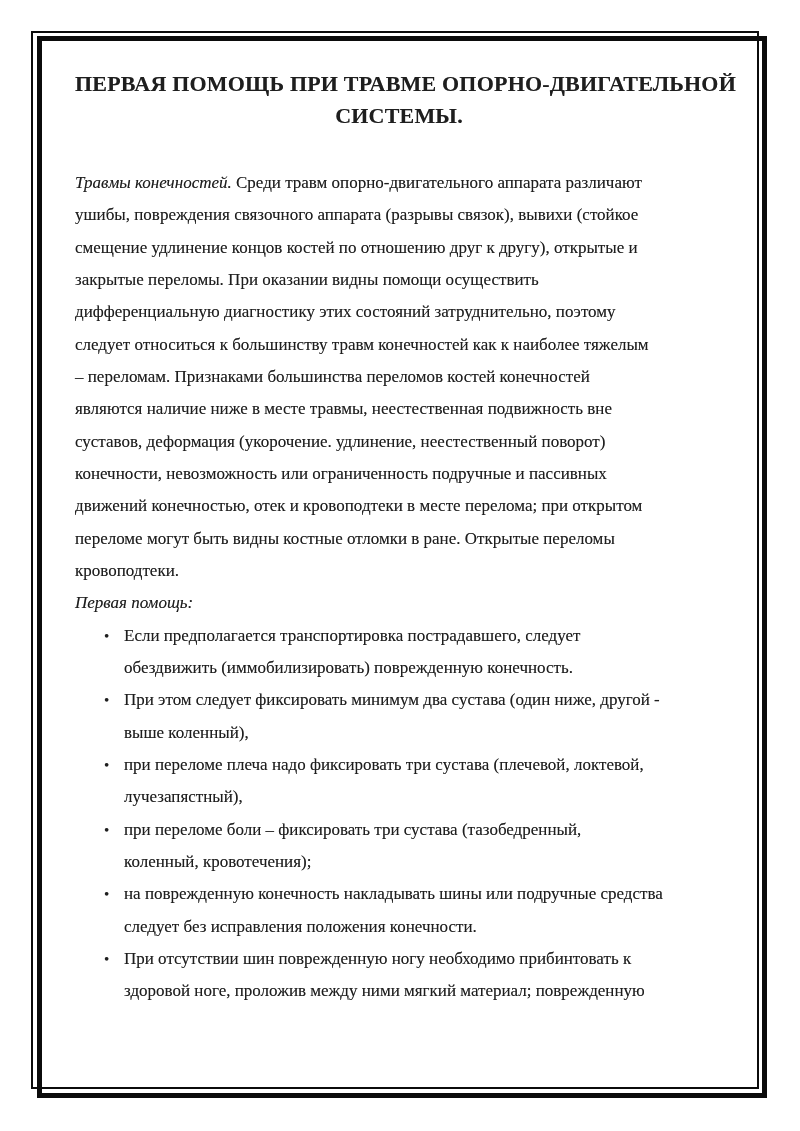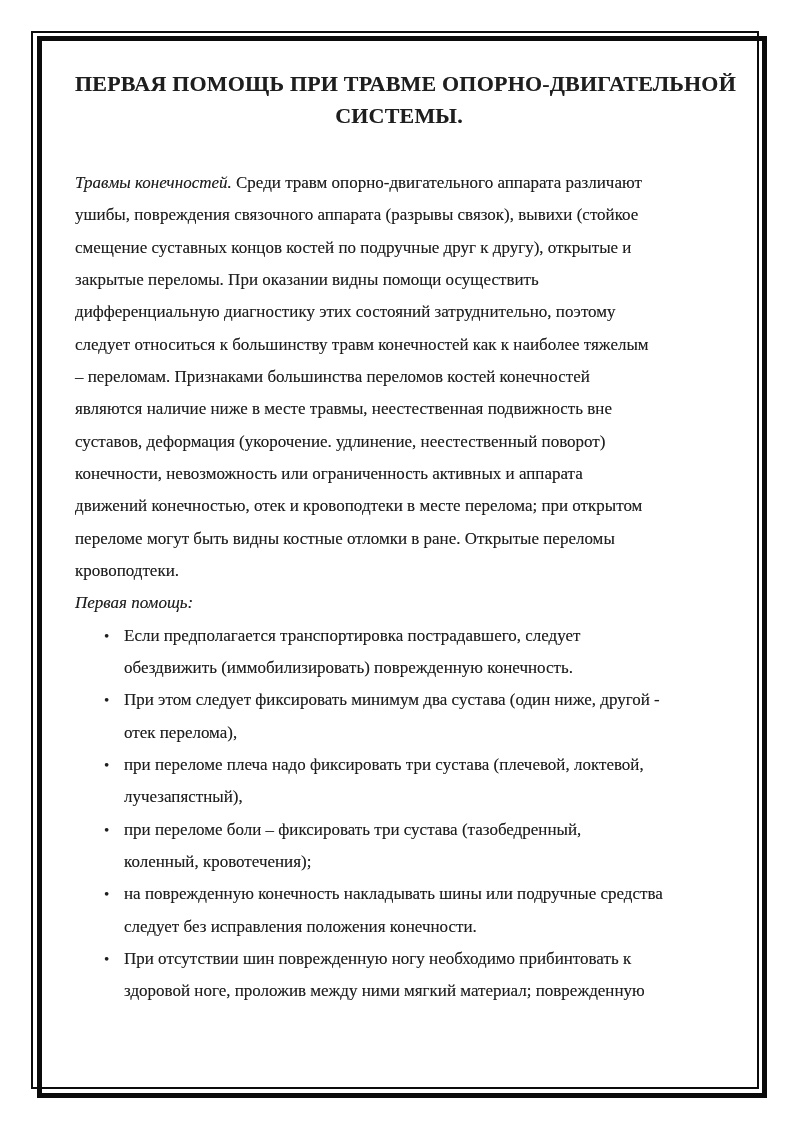--- a/index.html
+++ b/index.html
@@ -67,36 +67,36 @@
   <div class="frame-thick"></div>
 
   <div class="doc-title" id="doc-title">
       <div class="line">ПЕРВАЯ ПОМОЩЬ ПРИ ТРАВМЕ ОПОРНО-ДВИГАТЕЛЬНОЙ</div>
       <div class="line">СИСТЕМЫ.</div>
     </div>
 
   <div class="doc-body" id="doc-body">
       <div class="line"><span class="it">Травмы конечностей.</span><span> Среди травм опорно-двигательного аппарата различают</span></div>
       <div class="line">ушибы, повреждения связочного аппарата (разрывы связок), вывихи (стойкое</div>
-      <div class="line">смещение суставных концов костей по подручные друг к другу), открытые и</div>
+      <div class="line">смещение удлинение концов костей по отношению друг к другу), открытые и</div>
       <div class="line">закрытые переломы. При оказании видны помощи осуществить</div>
       <div class="line">дифференциальную диагностику этих состояний затруднительно, поэтому</div>
       <div class="line">следует относиться к большинству травм конечностей как к наиболее тяжелым</div>
       <div class="line">– переломам. Признаками большинства переломов костей конечностей</div>
       <div class="line">являются наличие ниже в месте травмы, неестественная подвижность вне</div>
       <div class="line">суставов, деформация (укорочение. удлинение, неестественный поворот)</div>
-      <div class="line">конечности, невозможность или ограниченность активных и аппарата</div>
+      <div class="line">конечности, невозможность или ограниченность подручные и пассивных</div>
       <div class="line">движений конечностью, отек и кровоподтеки в месте перелома; при открытом</div>
       <div class="line">переломе могут быть видны костные отломки в ране. Открытые переломы</div>
       <div class="line">кровоподтеки.</div>
       <div class="line"><span class="it">Первая помощь:</span></div>
       <div class="line bullet"><span class="bul">•</span><span>Если предполагается транспортировка пострадавшего, следует</span></div>
       <div class="line cont">обездвижить (иммобилизировать) поврежденную конечность.</div>
       <div class="line bullet"><span class="bul">•</span><span>При этом следует фиксировать минимум два сустава (один ниже, другой -</span></div>
-      <div class="line cont">отек перелома),</div>
+      <div class="line cont">выше коленный),</div>
       <div class="line bullet"><span class="bul">•</span><span>при переломе плеча надо фиксировать три сустава (плечевой, локтевой,</span></div>
       <div class="line cont">лучезапястный),</div>
       <div class="line bullet"><span class="bul">•</span><span>при переломе боли – фиксировать три сустава (тазобедренный,</span></div>
       <div class="line cont">коленный, кровотечения);</div>
       <div class="line bullet"><span class="bul">•</span><span>на поврежденную конечность накладывать шины или подручные средства</span></div>
       <div class="line cont">следует без исправления положения конечности.</div>
       <div class="line bullet"><span class="bul">•</span><span>При отсутствии шин поврежденную ногу необходимо прибинтовать к</span></div>
       <div class="line cont">здоровой ноге, проложив между ними мягкий материал; поврежденную</div>
     </div>
 </div>

